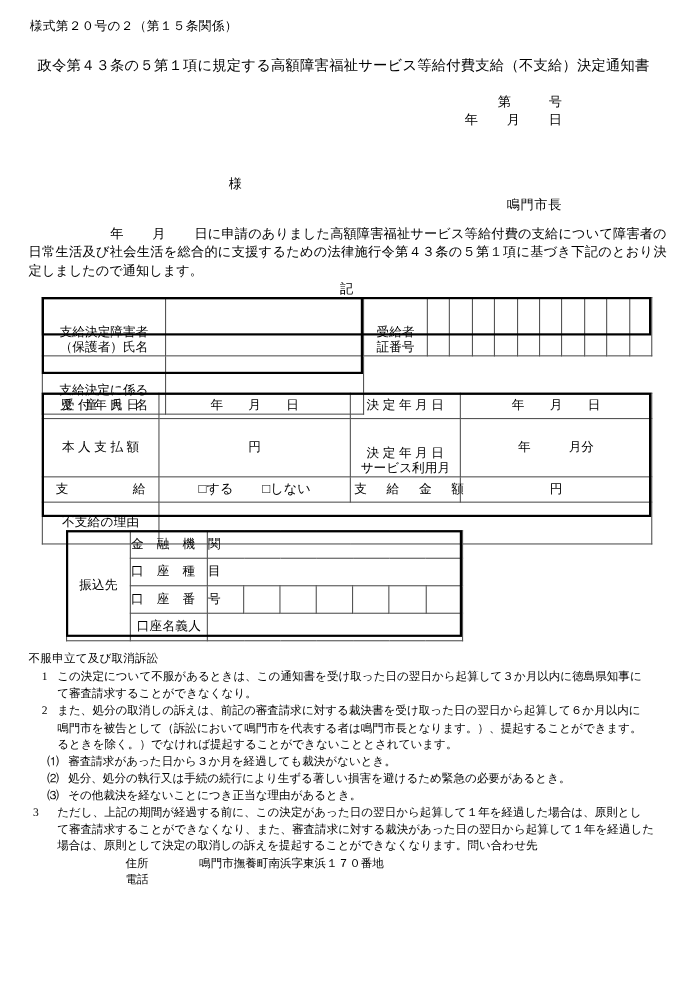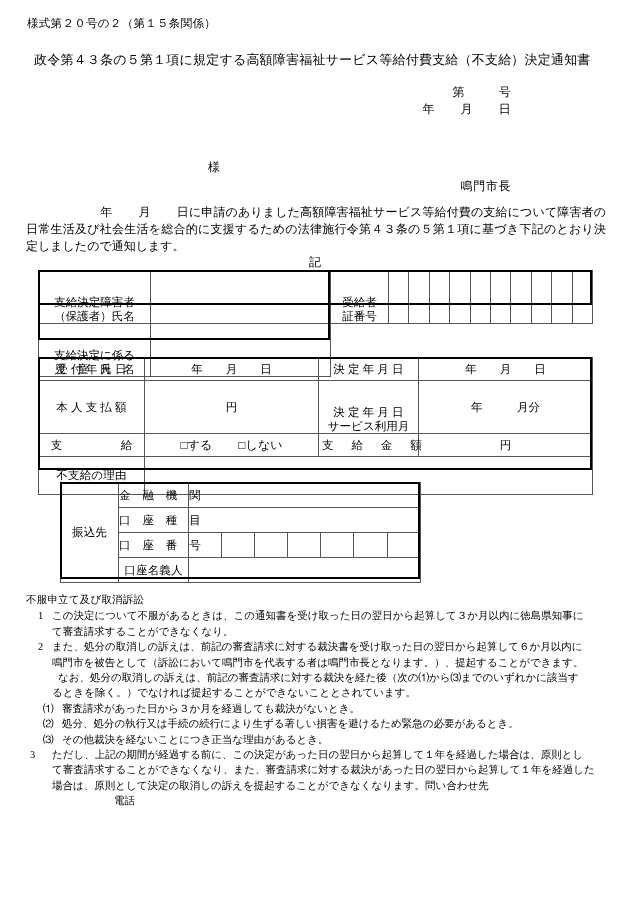--- a/index.html
+++ b/index.html
@@ -388,21 +388,20 @@
       <div class="n-num">1</div>
       <div class="n-body">この決定について不服があるときは、この通知書を受け取った日の翌日から起算して３か月以内に徳島県知事に</div>
     </div>
     <div class="n-cont">て審査請求することができなくなり。</div>
 
     <div class="n-item">
       <div class="n-num">2</div>
       <div class="n-body">また、処分の取消しの訴えは、前記の審査請求に対する裁決書を受け取った日の翌日から起算して６か月以内に</div>
     </div>
     <div class="n-cont">鳴門市を被告として（訴訟において鳴門市を代表する者は鳴門市長となります。）、提起することができます。</div>
-    <div class="n-cont-indent">なお、処分の取消しの訴えは、前記の審査請求に対する裁決を経た後（次の⑴から⑶までのいずれかに該当す</div>
     <div class="n-cont">るときを除く。）でなければ提起することができないこととされています。</div>
 
     <div class="n-item">
       <div class="n-num-sub">⑴</div>
       <div class="n-body">審査請求があった日から３か月を経過しても裁決がないとき。</div>
     </div>
     <div class="n-item">
       <div class="n-num-sub">⑵</div>
       <div class="n-body">処分、処分の執行又は手続の続行により生ずる著しい損害を避けるため緊急の必要があるとき。</div>
     </div>
@@ -412,17 +411,20 @@
     </div>
 
     <div class="n-item">
       <div class="n-num" style="padding-left:4px">3</div>
       <div class="n-body">ただし、上記の期間が経過する前に、この決定があった日の翌日から起算して１年を経過した場合は、原則とし</div>
     </div>
     <div class="n-cont">て審査請求することができなくなり、また、審査請求に対する裁決があった日の翌日から起算して１年を経過した</div>
     <div class="n-cont">場合は、原則として決定の取消しの訴えを提起することができなくなります。問い合わせ先</div>
 
     <div class="contact-line">
+      <span>住所</span><span class="ck"></span><span>鳴門市撫養町南浜字東浜１７０番地</span>
+    </div>
+    <div class="contact-line">
       <span>電話</span><span class="ck"></span><span></span>
     </div>
   </div>
 
 </div>
 
 </body></html>

